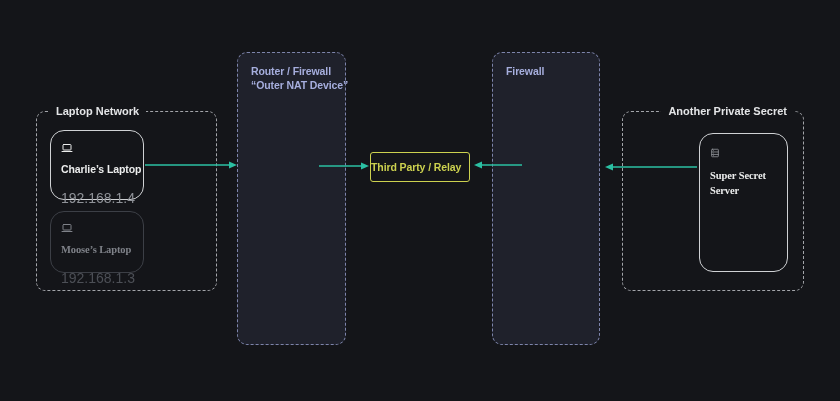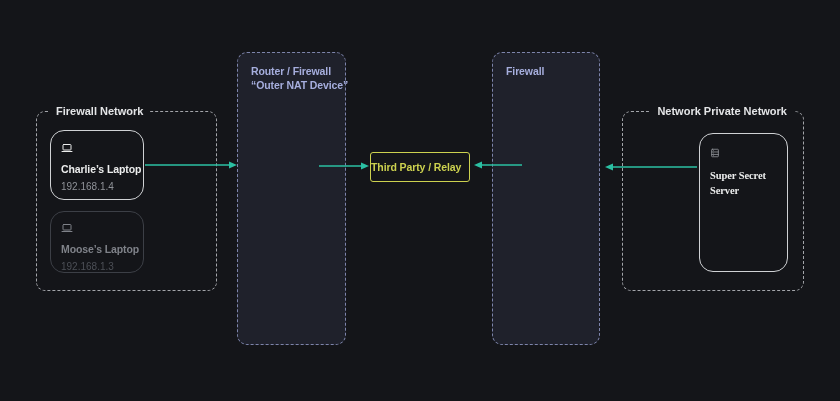--- a/index.html
+++ b/index.html
@@ -41,28 +41,28 @@
     border-radius:14px;
     box-sizing:border-box;
     padding:9px 9px 0 10px;
   }
   .device-card .dev-icon{display:block;margin-bottom:4px;color:var(--card-title,#eceded);}
   .device-card .dev-name{
     font-size:10.5px;font-weight:700;color:var(--card-title,#eceded);
     white-space:nowrap;line-height:15px;letter-spacing:-0.1px;
   }
   .device-card .dev-ip{
-    font-size:10px;font-weight:400;color:var(--card-subtext,#8f9298);
-    line-height:15px;margin-top:2px;
+    font-size:14px;font-weight:400;color:var(--card-subtext,#8f9298);
+    line-height:15px;margin-top:14px;
   }
   #charlie-card{left:50px;top:130px;width:94px;height:70px;}
   #moose-card{left:50px;top:211px;width:94px;height:62px;padding-top:8px;}
   #moose-card{border-color:var(--muted-card-border,#3c3f46);}
   #moose-card .dev-icon{color:var(--muted-card-title,#7f8289);}
-  #moose-card .dev-name{color:var(--muted-card-title,#7f8289);}
+  #moose-card .dev-name{color:var(--muted-card-title,#7f8289);font-family:Liberation Serif, serif;}
   #moose-card .dev-ip{color:var(--muted-card-subtext,#4c4f56);}
 
   #server-card{left:699px;top:133px;width:89px;height:139px;padding:10px 8px 0 10px;}
   #server-card .dev-icon{color:var(--card-subtext,#9da0a6);margin-bottom:6px;}
   #server-card .dev-name{white-space:normal;line-height:15px;font-family:Liberation Serif, serif;}
 
   
   .fw-box{
     position:absolute;top:52px;height:293px;
     background:var(--purple-box-fill,#1f212b);
@@ -104,25 +104,25 @@
   <div class="fw-box" id="firewall-box">
     <div class="fw-label">Firewall</div>
   </div>
 
   <div class="fw-box" id="outer-nat-box">
     <div class="fw-label">Router / Firewall</div>
     <div class="fw-label">“Outer NAT Device”</div>
   </div>
 
   <div class="group-box" id="private-network">
-    <div class="group-label">Firewall Network</div>
+    <div class="group-label">Laptop Network</div>
   </div>
 
   <div class="group-box" id="another-private-network">
-    <div class="group-label">Network Private Network</div>
+    <div class="group-label">Another Private Secret</div>
   </div>
 
   <div class="device-card" id="charlie-card">
     <span class="dev-icon">
       <svg width="12" height="12" viewBox="0 0 24 24" fill="none" stroke="currentColor" stroke-width="2" stroke-linecap="round" stroke-linejoin="round">
           <rect x="4" y="5" width="16" height="11" rx="1.5"></rect>
           <path d="M2 19h20"></path>
         </svg>
     </span>
     <div class="dev-name">Charlie’s Laptop</div>

